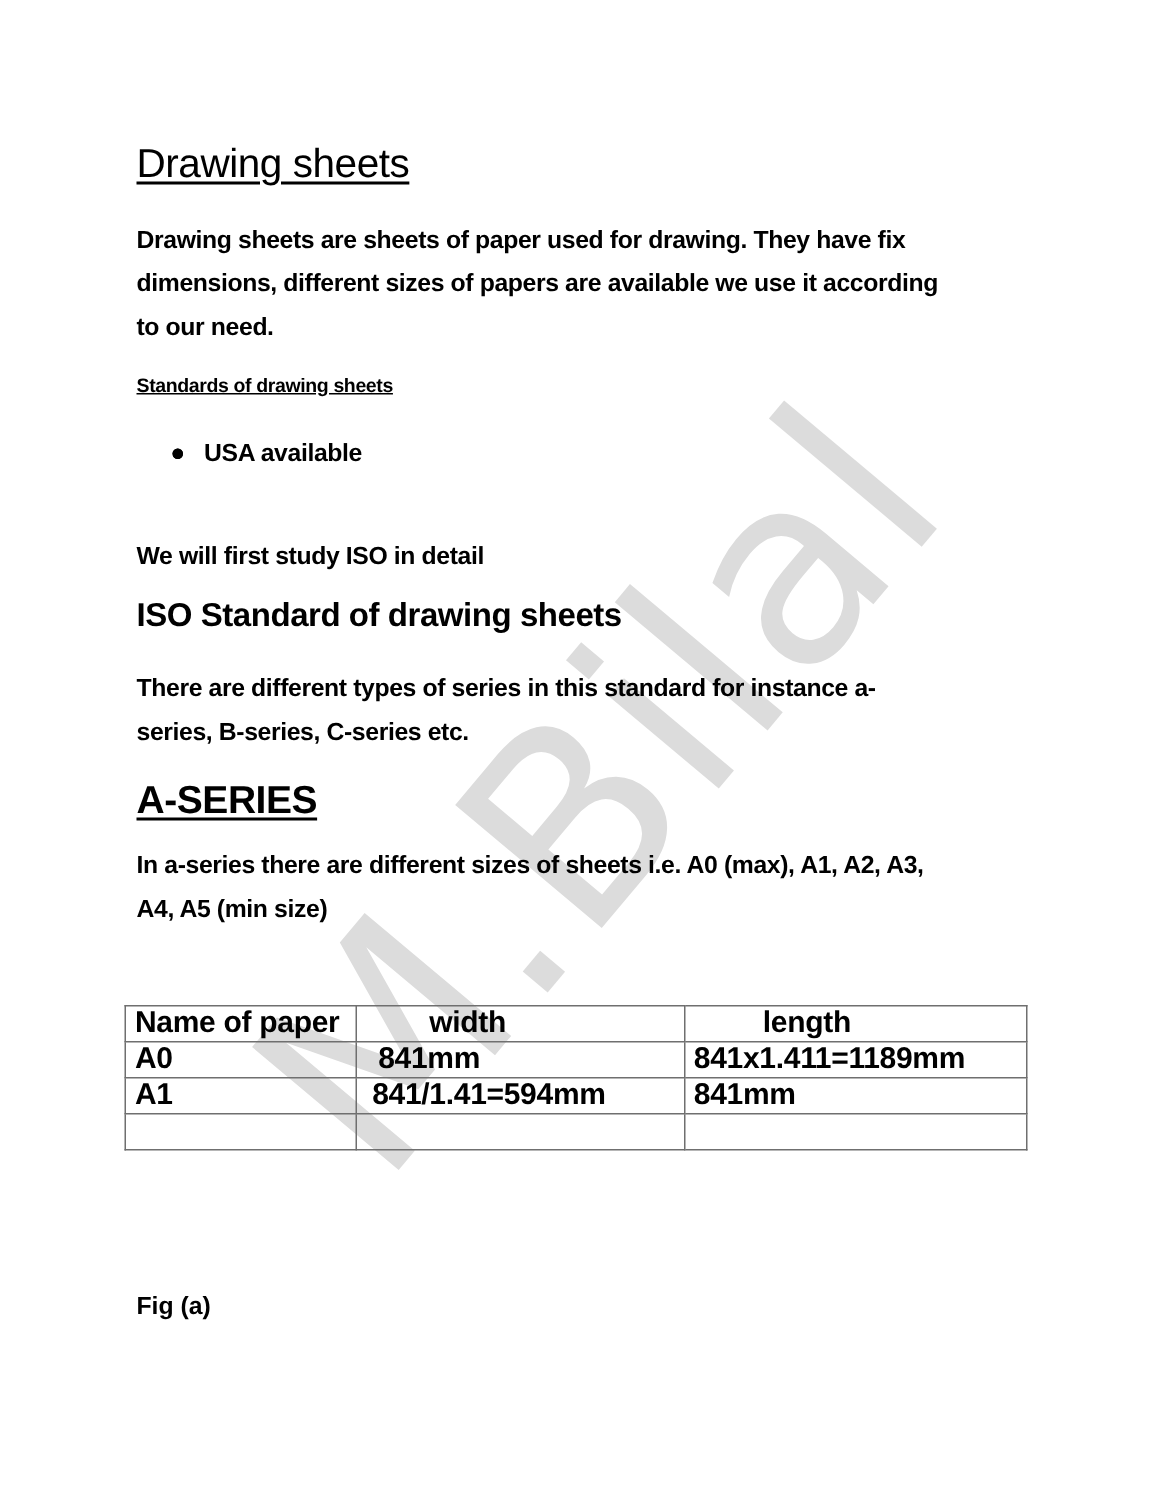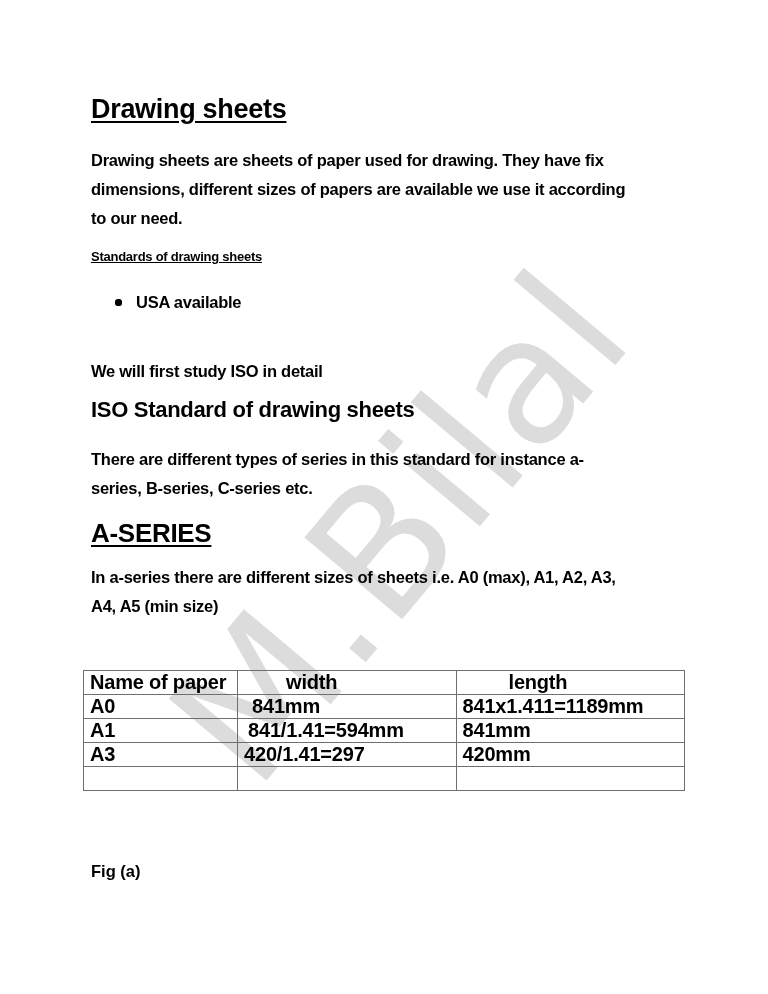--- a/index.html
+++ b/index.html
@@ -17,21 +17,21 @@
       color: #dcdcdc;
       transform: rotate(-50deg);
       transform-origin: center center;
       letter-spacing: 2px;
       z-index: 0; user-select: none;
       line-height: 1;
     }
     .content { position: absolute; left: 91px; top: 0; width: 600px; z-index: 1; }
     .h1 {
       position: absolute; top: 94px; left: 0;
-      font-size: 27px; font-weight: bold; text-decoration: underline;
+      font-size: 27px; font-weight: normal; text-decoration: underline;
       text-decoration-thickness: 2px; text-underline-offset: 3px;
       letter-spacing: -0.3px;
     }
     .para {
       position: absolute; left: 0; width: 590px;
       font-size: 16.5px; font-weight: bold; line-height: 29px;
       letter-spacing: -0.25px;
     }
     .sub-underline {
       position: absolute; left: 0;
@@ -132,25 +132,20 @@
       <td>A0</td>
       <td style="padding-left:14px;"> 841mm</td>
       <td>841x1.411=1189mm</td>
     </tr>
     <tr>
       <td>A1</td>
       <td style="padding-left:10px;"> 841/1.41=594mm</td>
       <td>841mm</td>
     </tr>
     <tr>
-      <td>A3</td>
-      <td style="padding-left:6px;">420/1.41=297</td>
-      <td>420mm</td>
-    </tr>
-    <tr>
       <td></td>
       <td></td>
       <td></td>
     </tr>
   </tbody>
     </table>
 
   <div class="fig">Fig (a)</div>
 </div>
 

